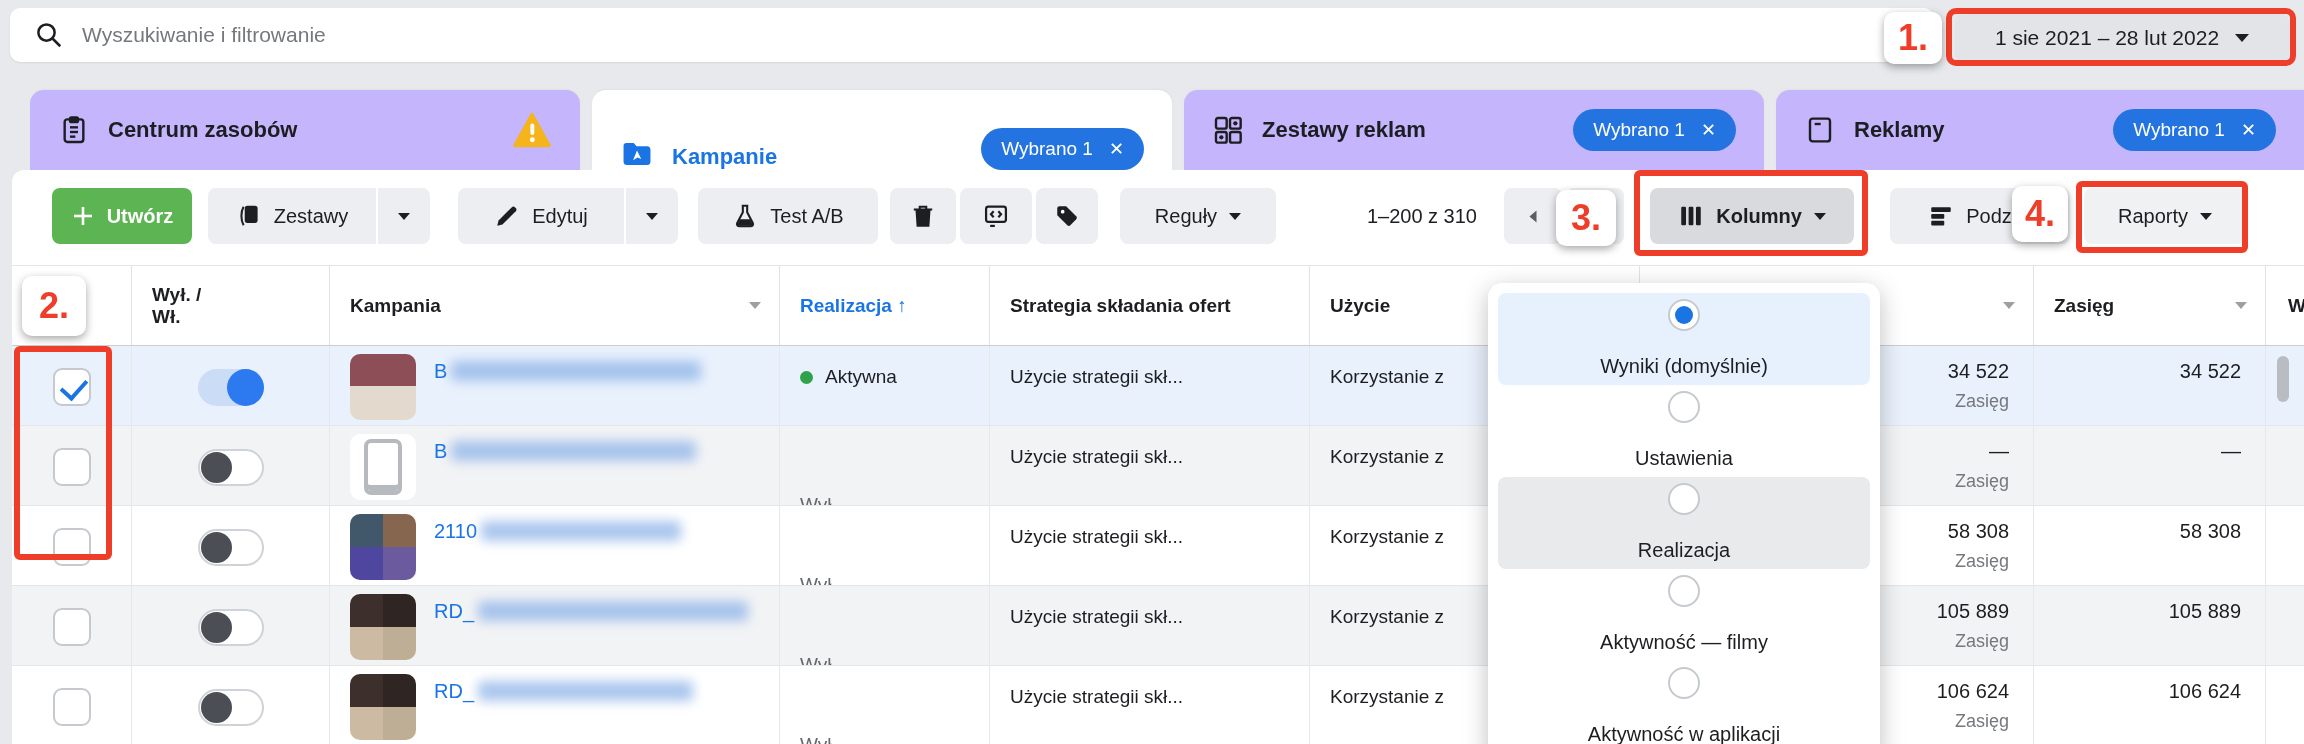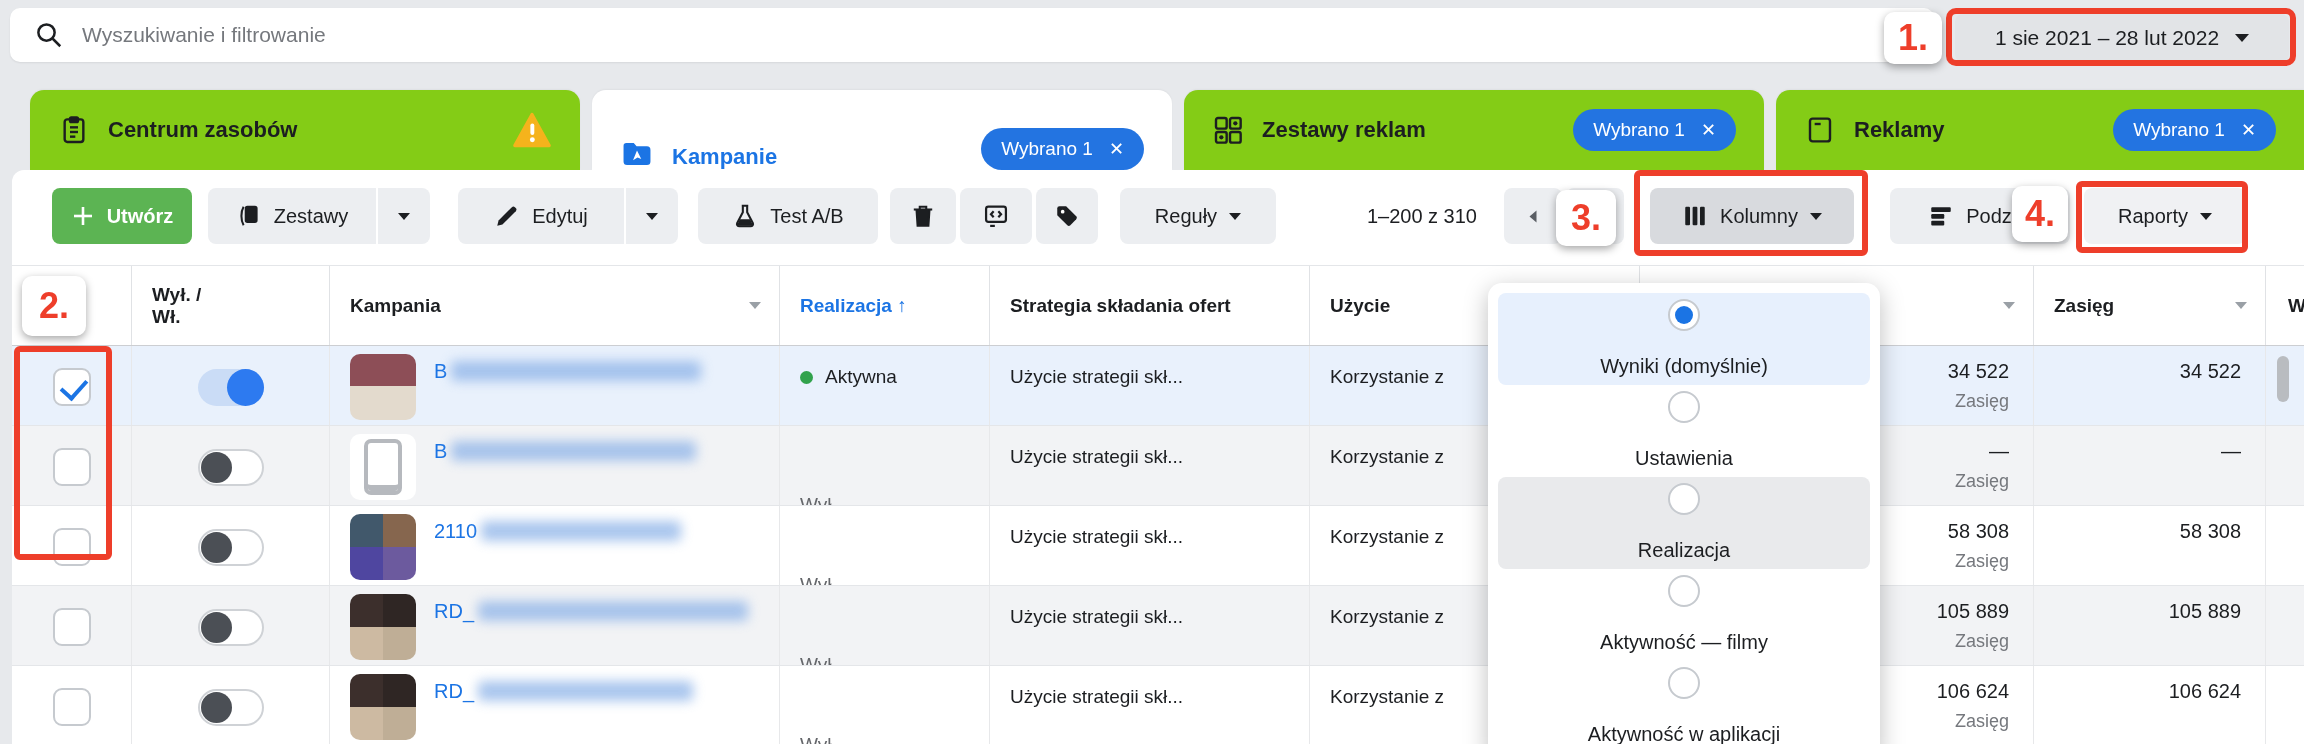--- a/index.html
+++ b/index.html
@@ -13,21 +13,21 @@
     background:#fff; border-radius:10px; display:flex; align-items:center; gap:18px;
     padding:0 24px; box-shadow:0 1px 2px rgba(0,0,0,.08); }
   .search-ph { color:#75787d; font-size:21px; }
   .date-btn { position:absolute; left:1955px; top:14px; width:334px; height:48px;
     background:#e2e4e7; border-radius:8px; display:flex; align-items:center;
     justify-content:center; gap:16px; font-size:21px; color:#1c1e21; }
 
   
   .tabs { position:absolute; top:90px; left:0; width:2304px; height:80px;
     display:flex; gap:12px; padding-left:30px; }
-  .tab { height:80px; border-radius:14px 14px 0 0; background:#84cc16;
+  .tab { height:80px; border-radius:14px 14px 0 0; background:#c4b5fd;
     display:flex; align-items:center; padding:0 28px; gap:18px;
     box-shadow:0 -1px 2px rgba(0,0,0,.04); }
   .tab.active { background:#fff; }
   .tab-label { font-size:22px; font-weight:700; color:#1c1e21; white-space:nowrap; }
   .tab.active .tab-label { color:#1b74e4; }
   .t1 { width:550px; } .t2 { width:580px;align-items:flex-end; } .t3 { width:580px; } .t4 { flex:1; border-radius:14px 0 0 0; }
   .badge { margin-left:auto; background:#2374e1; color:#fff; height:42px;
     border-radius:999px; display:flex; align-items:center; gap:16px;
     padding:0 20px; font-size:19px; white-space:nowrap; }
   .badge .x { font-size:18px; }
@@ -36,21 +36,21 @@
   
   .card { position:absolute; top:170px; left:12px; width:2292px; height:574px;
     background:#fff; border-radius:12px 0 0 0; }
 
   
   .toolbar { position:absolute; top:0; left:0; width:2044px; height:92px; }
   .tbtn { position:absolute; top:18px; height:56px; background:#eceef1; border:none;
     border-radius:8px; display:flex; align-items:center; justify-content:center;
     gap:12px; font-size:20px; color:#1c1e21; font-family:"Liberation Sans",sans-serif; cursor:pointer; }
   .tbtn.green { background:#5cb453; color:#fff; font-weight:700; }
-  .tbtn.dark { background:#d8dade; }
+  .tbtn.dark { background:#d8dade;font-weight:bold; }
   .grp-main { border-radius:8px 0 0 8px; }
   .grp-caret { border-radius:0 8px 8px 0; }
   .car { width:0; height:0; border-left:7px solid transparent; border-right:7px solid transparent;
     border-top:8px solid #1c1e21; display:inline-block; }
   .car.sm { border-left-width:6px; border-right-width:6px; border-top-width:7px; }
   .car.grey { border-top-color:#9aa0a6; }
   .car.left { transform:rotate(90deg); border-top-color:#5a5e64; }
   .pagetext { position:absolute; top:18px; height:56px; display:flex; align-items:center;
     font-size:20px; color:#1c1e21; }
 

